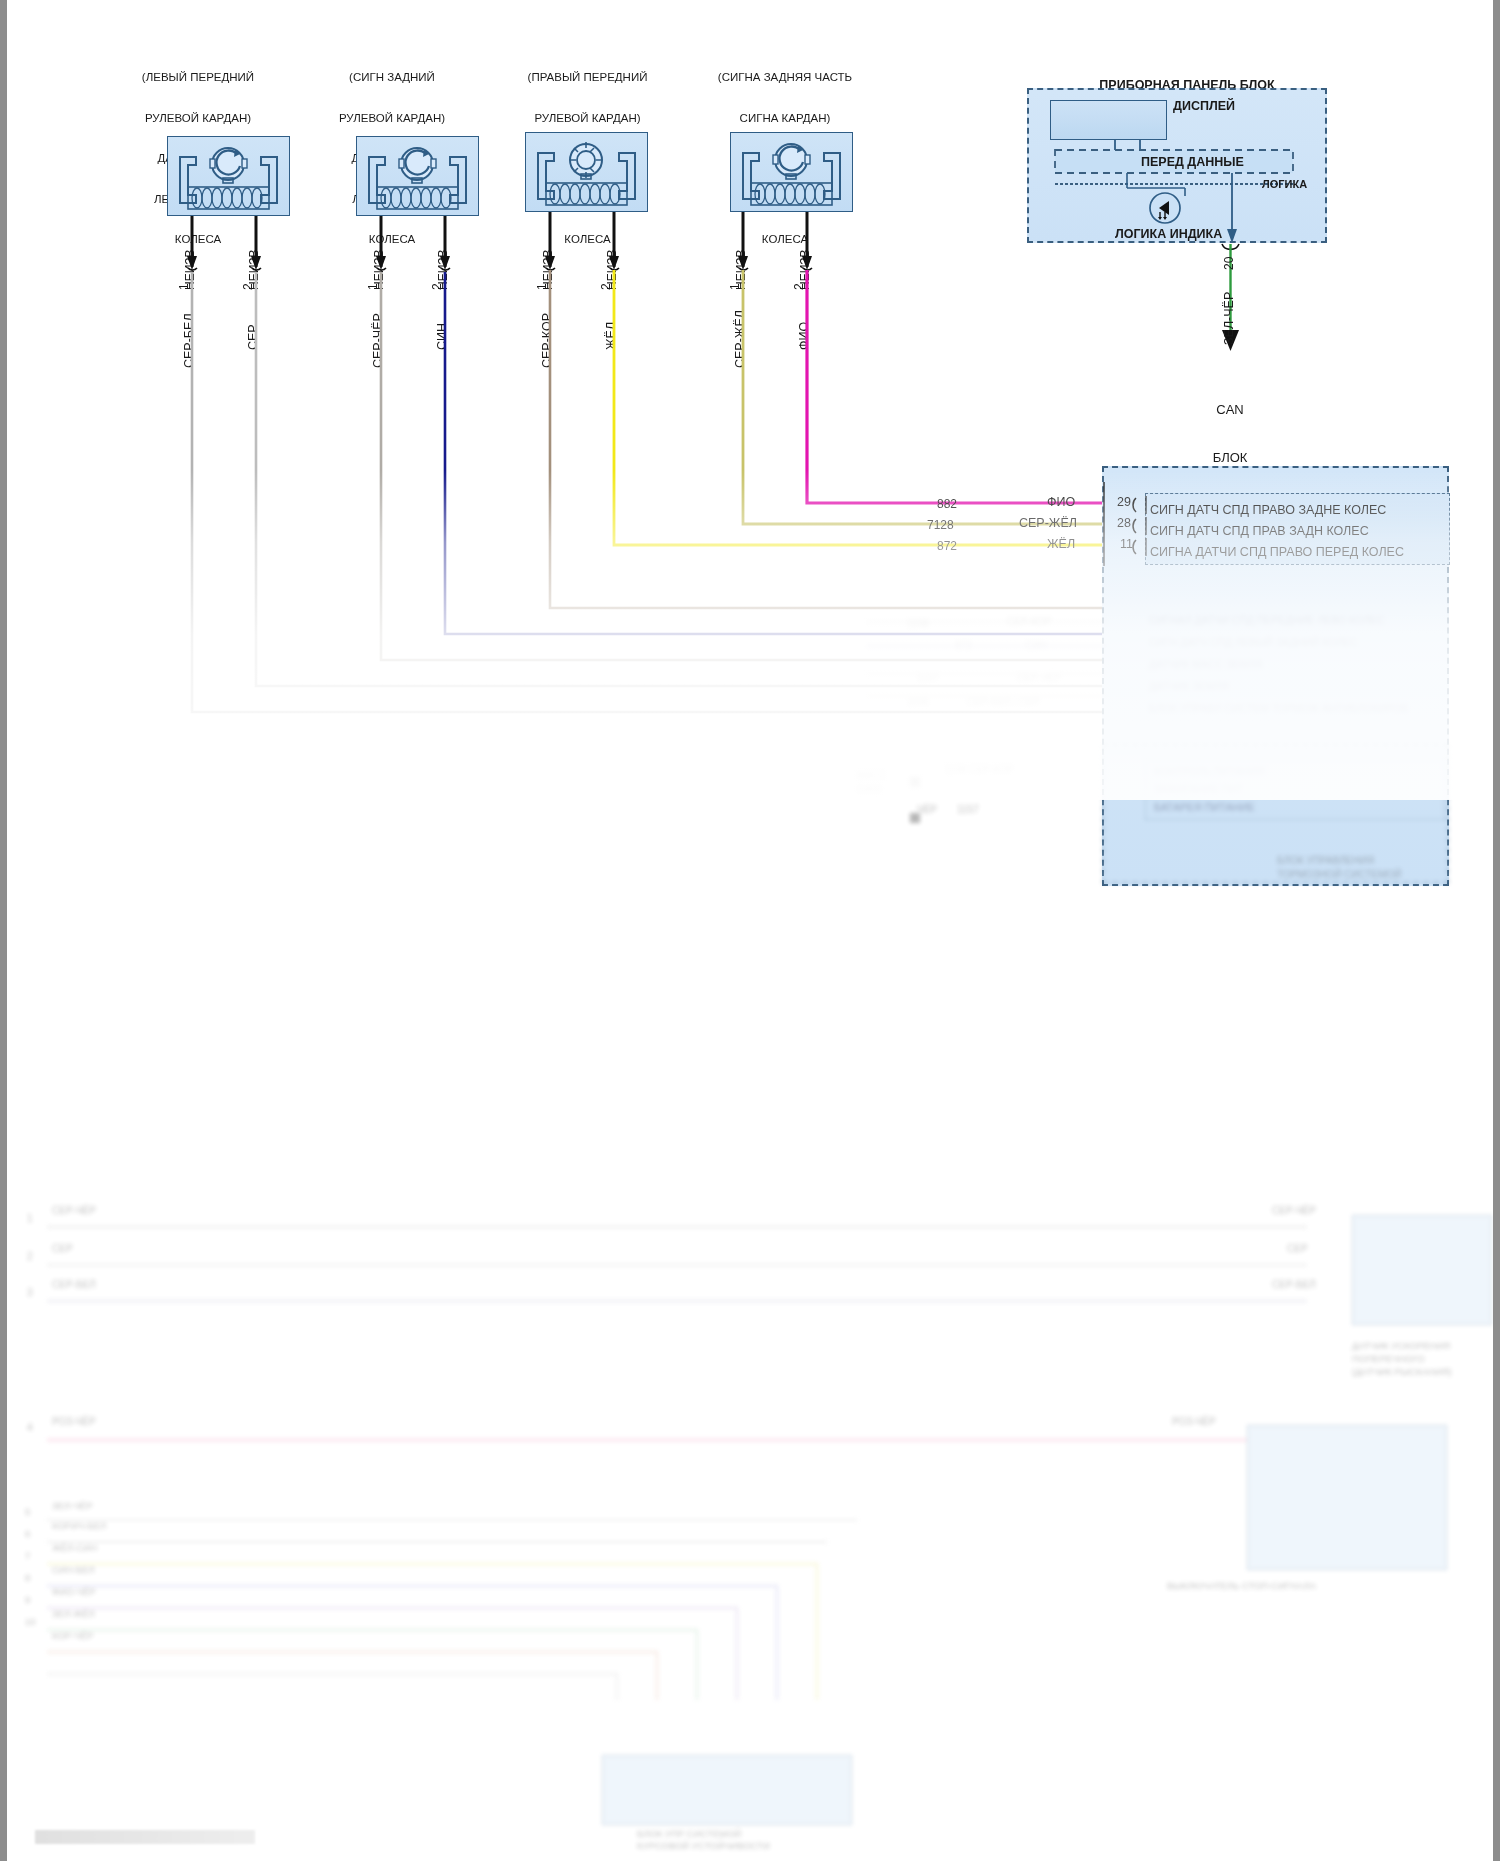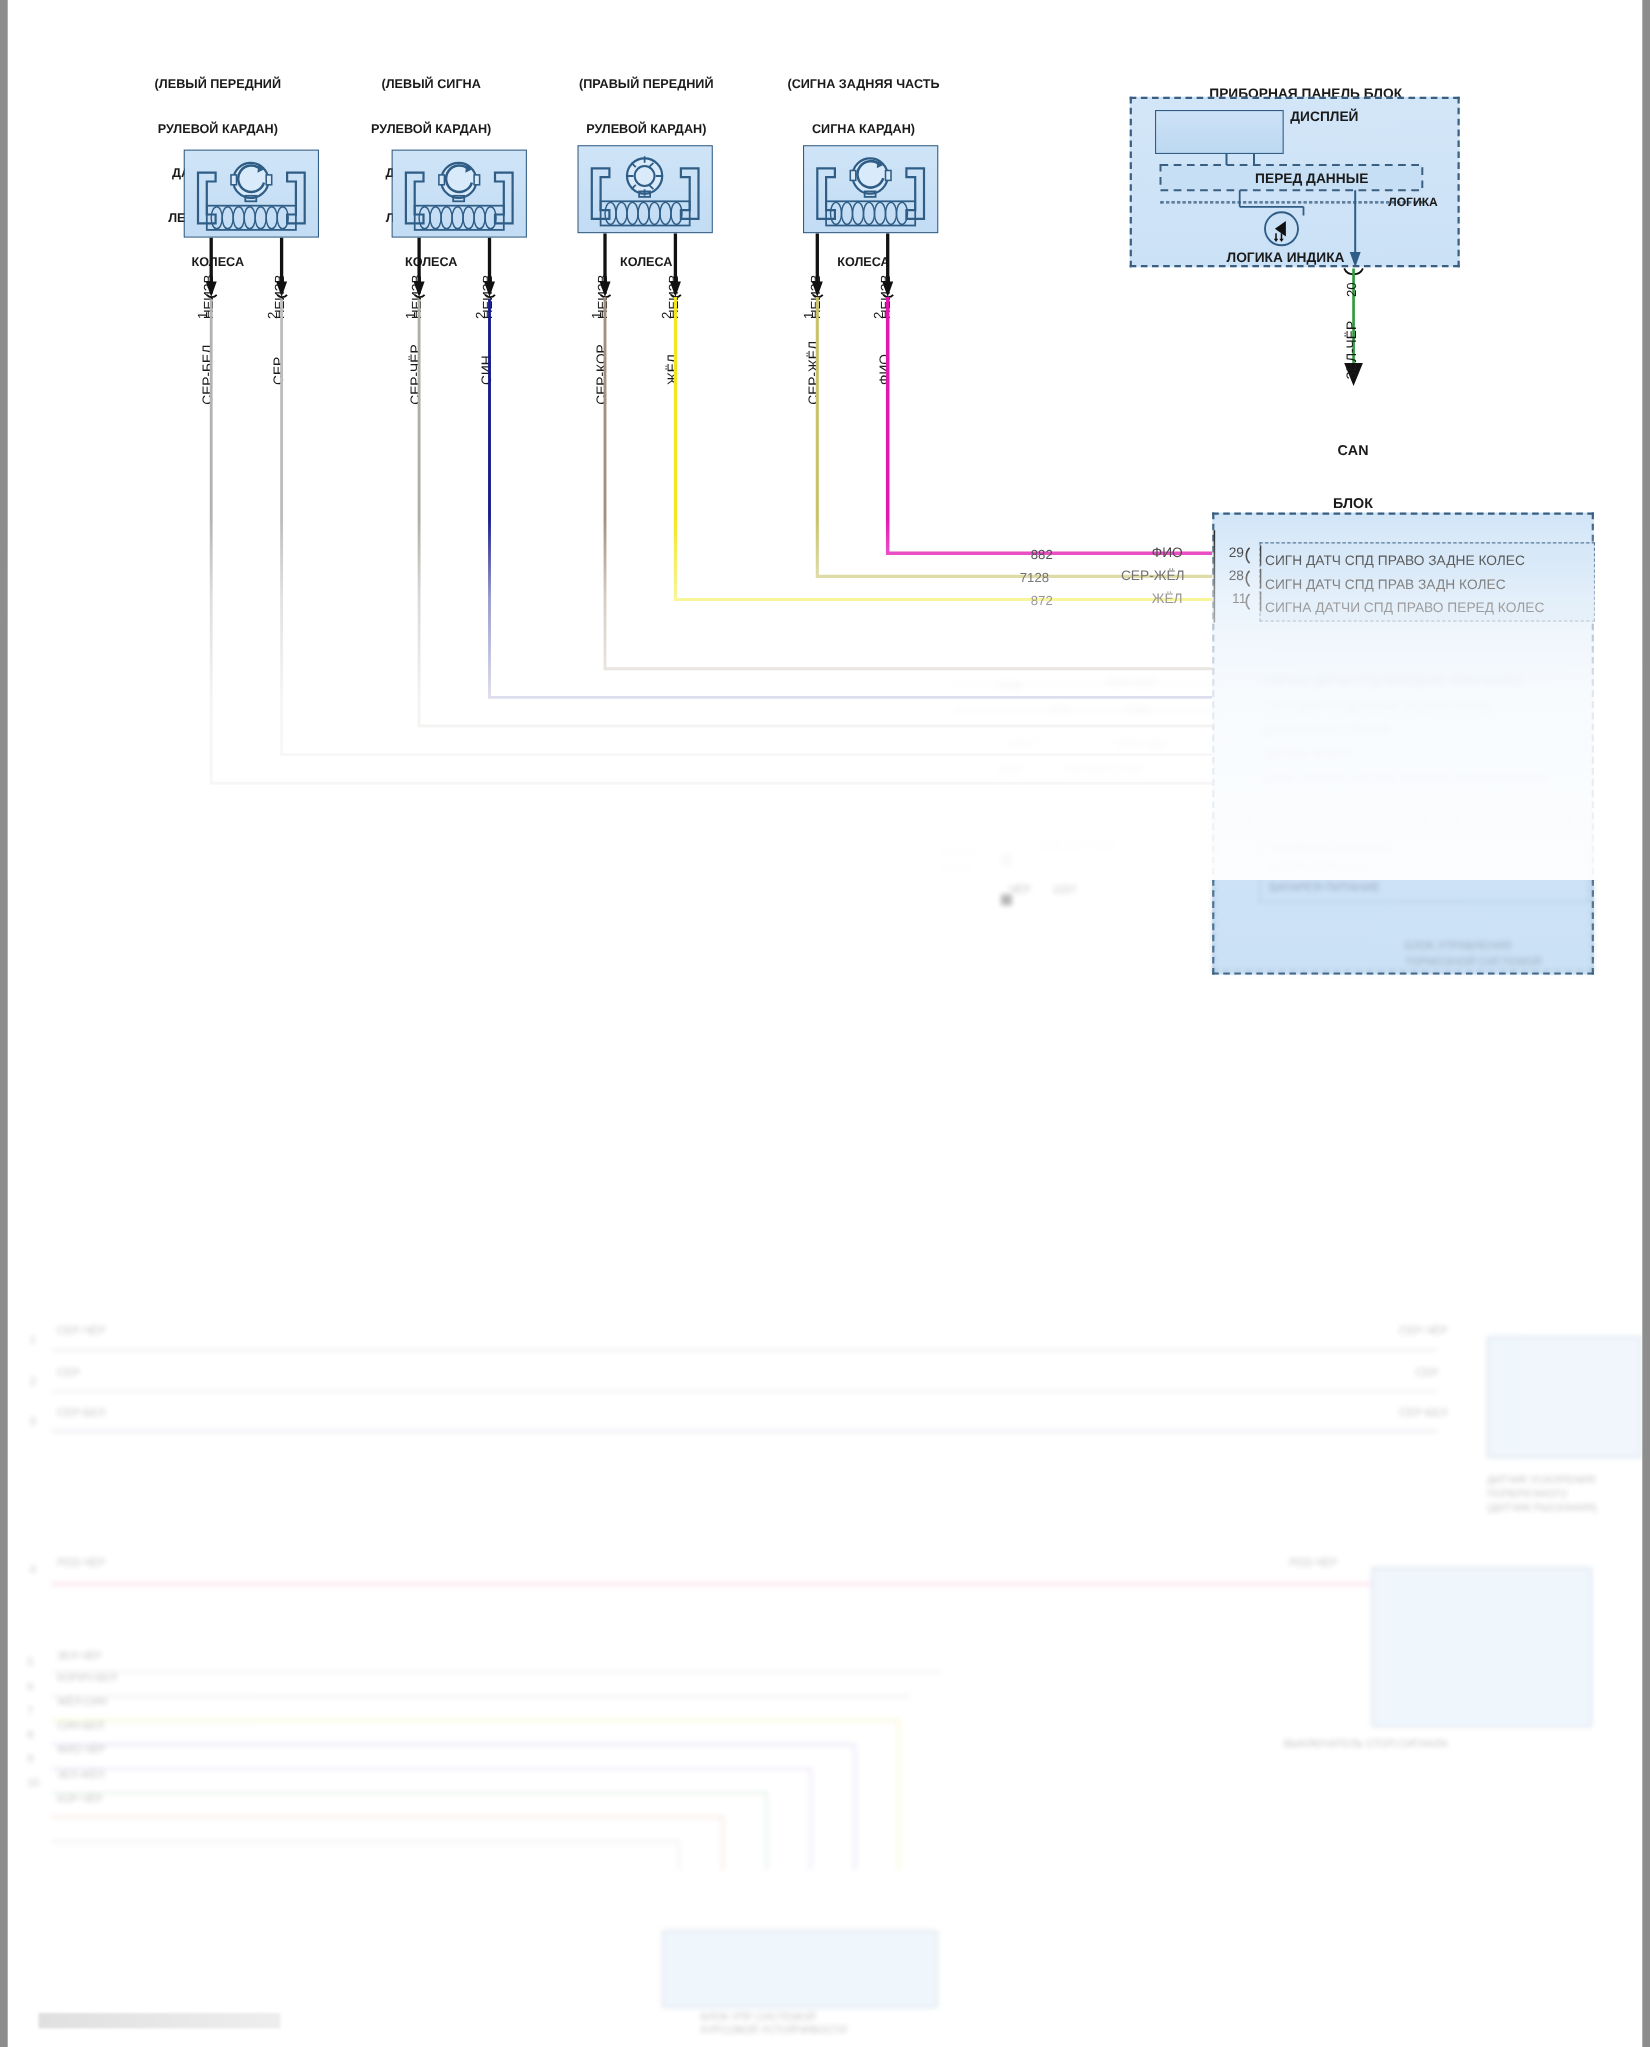--- a/index.html
+++ b/index.html
@@ -2,21 +2,21 @@
 <html><head>
 <meta charset="utf-8">
 <style>
   html,body{margin:0;padding:0;background:#8a8a8a;}
   body{font-family:"Liberation Sans",sans-serif;}
   #page{position:relative;width:1500px;height:1861px;background:#ffffff;overflow:hidden;
         border-left:7px solid #8d8d8d;border-right:7px solid #8d8d8d;box-sizing:border-box;}
   #canvas{position:absolute;left:0;top:0;width:1486px;height:1861px;}
 
   .t{position:absolute;white-space:pre;color:#1a1a1a;font-size:11.5px;line-height:13.5px;}
-  .ctr{text-align:center;font-weight:bold;}
+  .ctr{text-align:center;}
   .vert{transform-origin:left top;}
   .b{font-weight:bold;}
 
   
   .sensor{position:absolute;background:linear-gradient(180deg,#cfe4f7 0%,#c2dcf4 100%);
           border:1.6px solid #2f5d86;box-sizing:border-box;}
 
   .wire{position:absolute;}
   .lbl{position:absolute;font-size:11px;color:#111;white-space:nowrap;}
 
@@ -82,21 +82,21 @@
     <div class="t vert" style="left:241px;top:290px;transform:rotate(-90deg);font-size:12px;">НЕИЗВ</div>
     <svg class="wire" style="left:244px;top:216px;" width="20" height="60">
       <line x1="5" y1="0" x2="5" y2="46" stroke="#111" stroke-width="3"></line>
       <path d="M0 40 L5 54 L10 40 z" fill="#111"></path>
       <path d="M1 52 a6 6 0 0 0 9 0" fill="none" stroke="#111" stroke-width="1.6"></path>
     </svg>
     <div class="t" style="left:235px;top:290px;font-size:12px;transform:rotate(-90deg);transform-origin:left top;">2</div>
     <div class="t vert" style="left:240px;top:350px;transform:rotate(-90deg);font-size:12.5px;">СЕР</div>
 
     <div class="t ctr" style="left:300px;top:44px;width:170px;">
-      <div>(ЛЕВЫЙ СИГНА</div>
+      <div>(СИГН ЗАДНИЙ</div>
       <div>РУЛЕВОЙ КАРДАН)</div>
       <div>ДАТЧИ СКОРО</div>
       <div>ЛЕВОГ ЗАДНЕ</div>
       <div>КОЛЕСА</div>
     </div>
     <div class="sensor" style="left:349px;top:136px;width:123px;height:80px;">
       <svg width="121" height="78" viewBox="0 0 121 78">
         <path d="M12 20 h16 v8 h-8 v30 h8 v8 h-16 z" fill="none" stroke="#2f5d86" stroke-width="2"></path>
         <path d="M109 20 h-16 v8 h8 v30 h-8 v8 h16 z" fill="none" stroke="#2f5d86" stroke-width="2"></path>
         <rect x="20" y="50" width="81" height="22" fill="none" stroke="#2f5d86" stroke-width="1.6"></rect>

